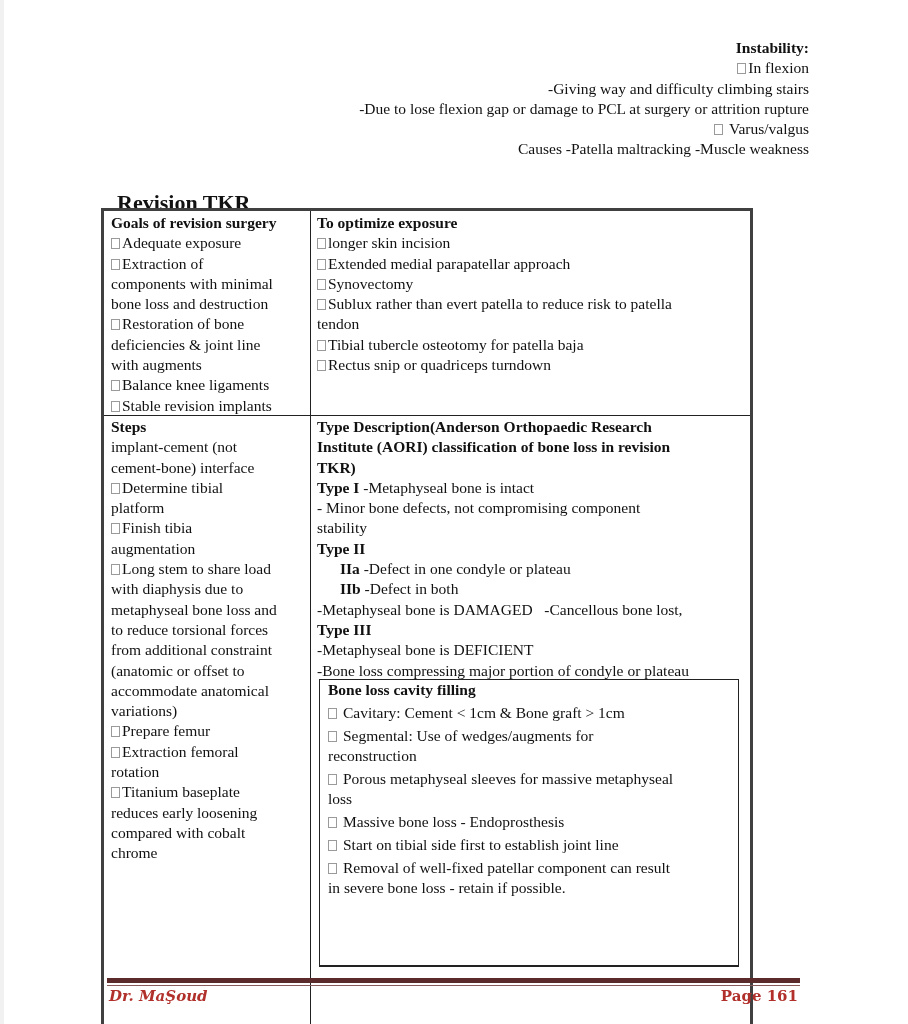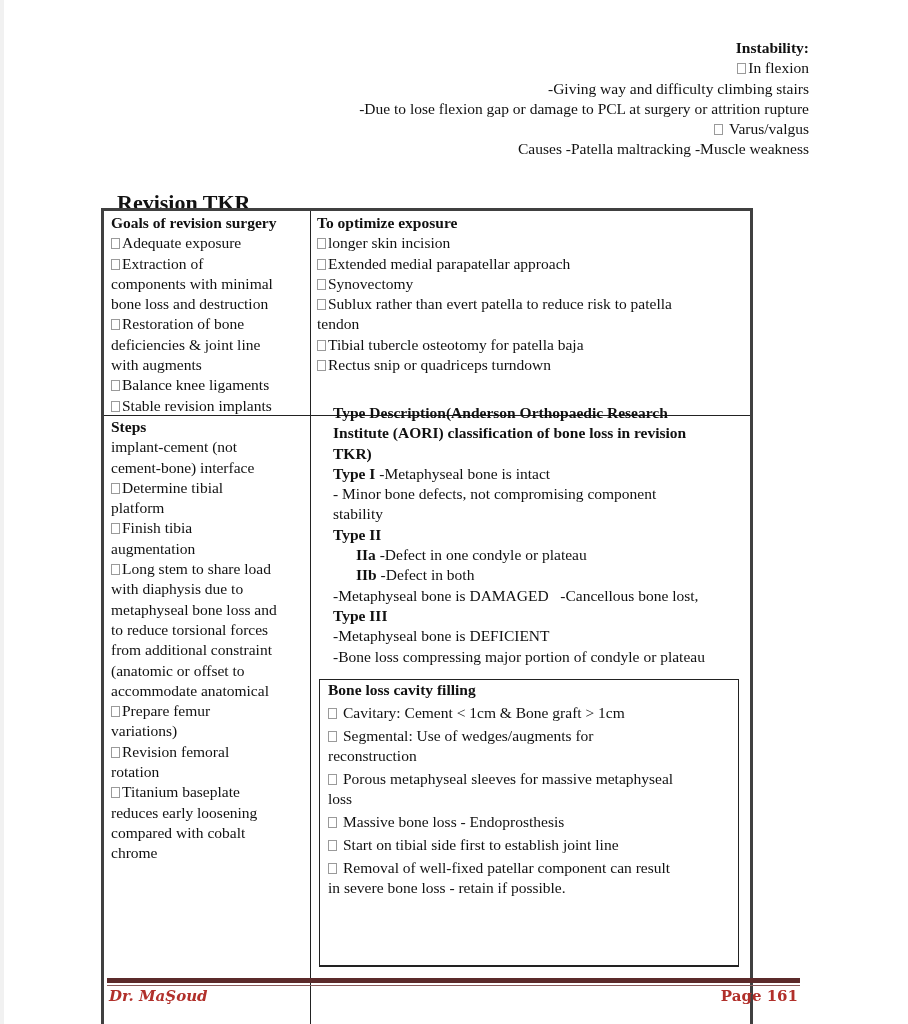--- a/index.html
+++ b/index.html
@@ -14,21 +14,21 @@
     .box { display: inline-block; width: 9px; height: 11px; border: 1px solid #9a9a9a; margin-right: 2px; vertical-align: -1px; box-sizing: border-box; }
     .box.sp { margin-right: 6px; }
     h2 { position: absolute; left: 109px; top: 182px; margin: 8px; font-size: 22px; font-weight: bold; line-height: 26px; }
     .table { position: absolute; left: 101px; top: 208px; width: 652px; height: 954px; border: 3px solid #404040; box-sizing: border-box; }
     .vline { position: absolute; left: 206px; top: 0; bottom: 0; width: 0; border-left: 1px solid #222; }
     .hline { position: absolute; left: 0; right: 0; top: 204px; height: 0; border-top: 1px solid #222; }
     .cell { position: absolute; font-size: 15.5px; line-height: 20.3px; }
     .c1 { left: 7px; top: 2px; width: 196px; }
     .c2 { left: 213px; top: 2px; width: 430px; }
     .c3 { left: 7px; top: 206px; width: 196px; }
-    .c4 { left: 213px; top: 192px; width: 432px; margin-left: 16px; }
+    .c4 { left: 213px; top: 206px; width: 432px; }
     .inner { position: absolute; left: 215px; top: 468px; width: 420px; height: 288px; border: 1px solid #222; box-sizing: border-box; border-bottom-width: 2px; }
     .inner .cell { left: 8px; top: 0px; width: 405px; line-height: 20.3px; }
     .inner .para { margin-top: 2.6px; }
     .footer-bar { position: absolute; left: 107px; top: 978px; width: 693px; height: 5px; background: #5b2a2a; }
     .footer-thin { position: absolute; left: 107px; top: 985px; width: 693px; height: 1px; background: #8a5a5a; }
     .footer-left { position: absolute; left: 109px; top: 987px; font-family: "DejaVu Serif", serif; font-style: italic; font-weight: bold; color: #b1302b; font-size: 15px; }
     .footer-right { position: absolute; right: 110px; top: 987px; font-family: "DejaVu Serif", serif; font-weight: bold; color: #b1302b; font-size: 15px; }
     .indent { padding-left: 23px; }
   </style>
 </head>
@@ -83,23 +83,23 @@
     <div>platform</div>
     <div><span class="box"></span><span>Finish tibia</span></div>
     <div>augmentation</div>
     <div><span class="box"></span><span>Long stem to share load</span></div>
     <div>with diaphysis due to</div>
     <div>metaphyseal bone loss and</div>
     <div>to reduce torsional forces</div>
     <div>from additional constraint</div>
     <div>(anatomic or offset to</div>
     <div>accommodate anatomical</div>
+    <div>variations)</div>
     <div><span class="box"></span><span>Prepare femur</span></div>
-    <div>variations)</div>
-    <div><span class="box"></span><span>Revision femoral</span></div>
+    <div><span class="box"></span><span>Extraction femoral</span></div>
     <div>rotation</div>
     <div><span class="box"></span><span>Titanium baseplate</span></div>
     <div>reduces early loosening</div>
     <div>compared with cobalt</div>
     <div>chrome</div>
   </div>
 
   <div class="cell c4">
     <div class="bold">Type Description(Anderson Orthopaedic Research</div>
     <div class="bold">Institute (AORI) classification of bone loss in revision</div>

